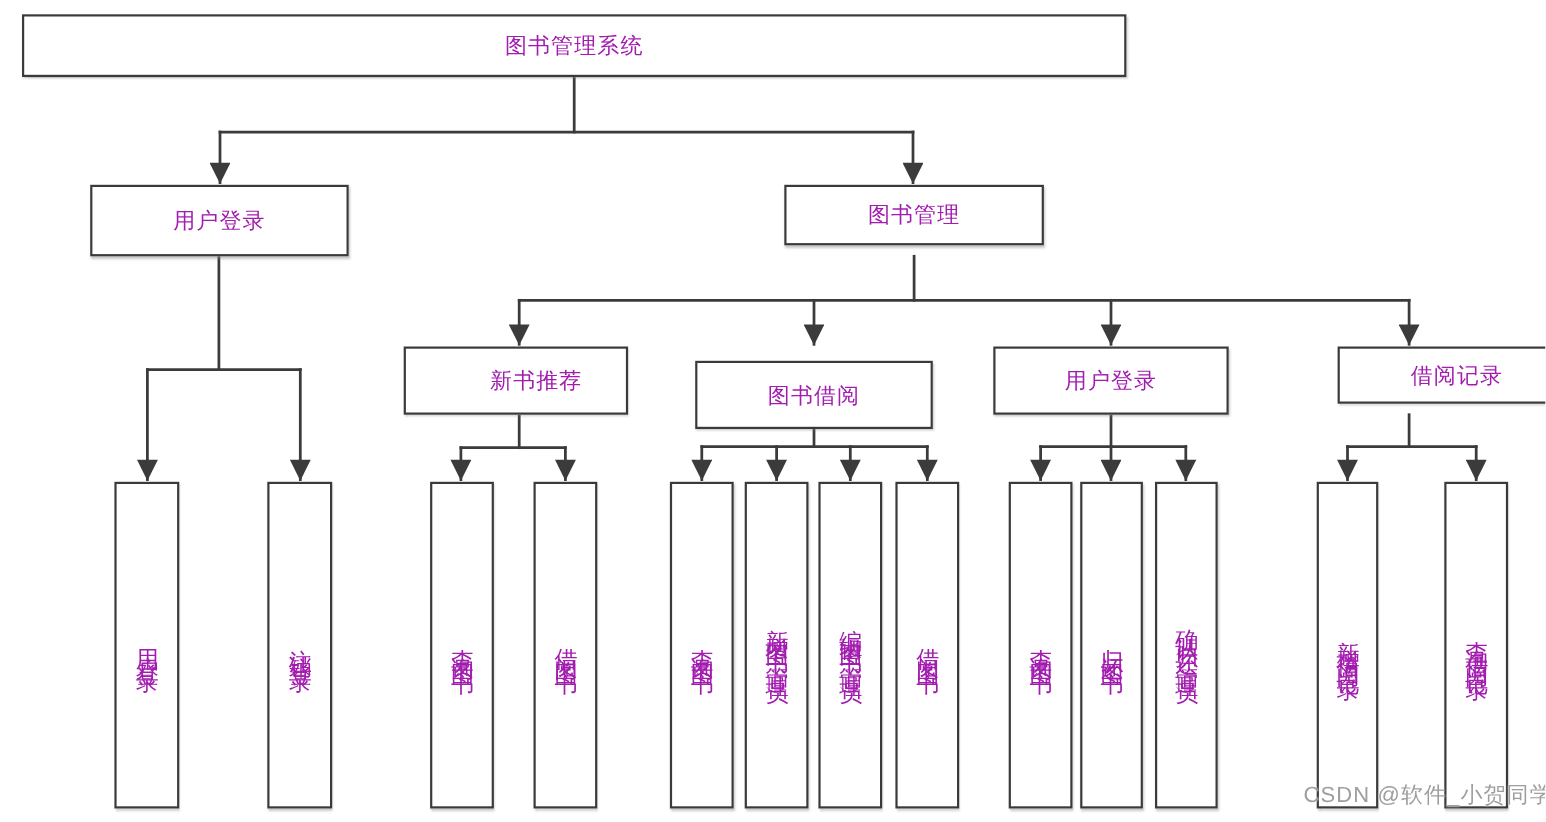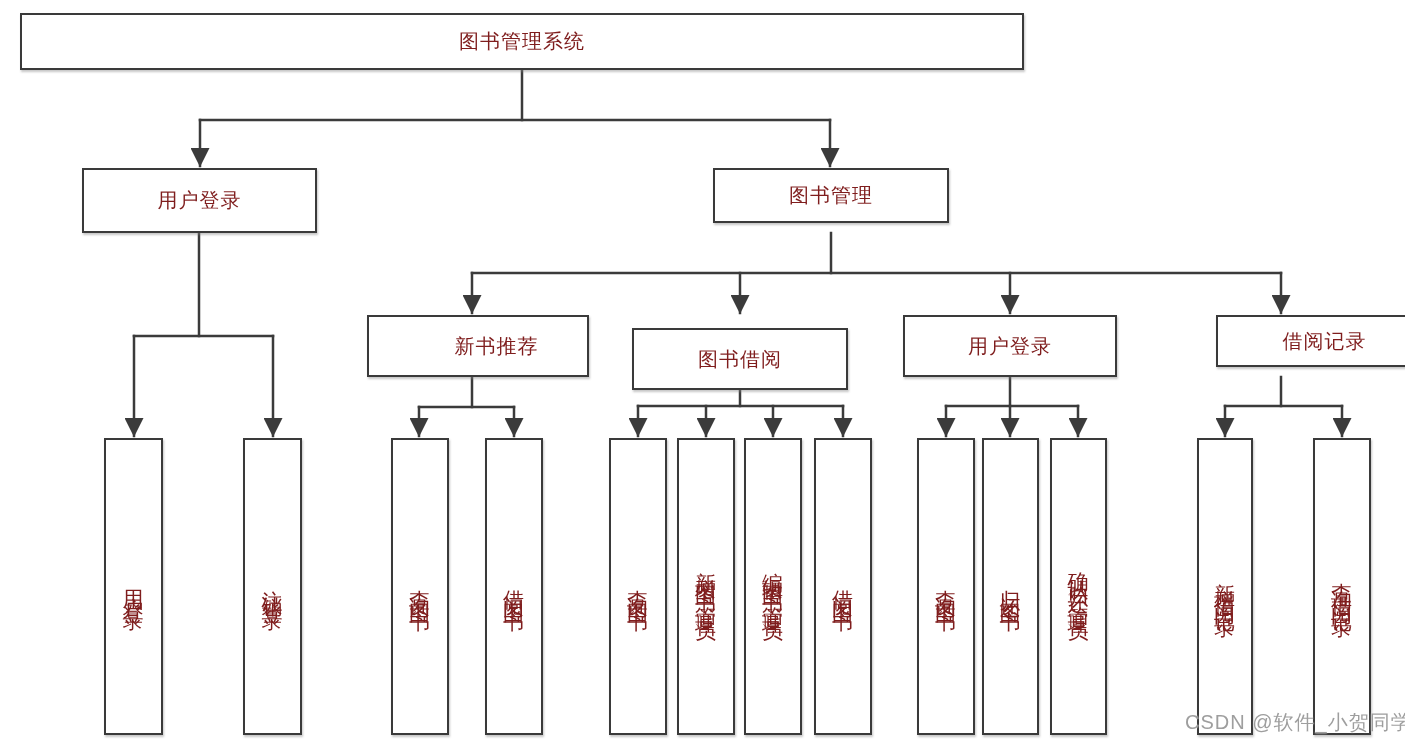--- a/index.html
+++ b/index.html
@@ -21,21 +21,21 @@
   .box {
     position: absolute;
     box-sizing: border-box;
     border: 2px solid #3a3a3a;
     background: #ffffff;
     display: flex;
     align-items: center;
     justify-content: center;
     font-size: 20px;
     letter-spacing: 1px;
-    color: #7f1d1d;
+    color: #a21caf;
     box-shadow: 1px 2px 2px rgba(130,130,130,0.45);
     white-space: nowrap;
   }
   .leaf {
     top: 438px;
     height: 297px;
     width: 58px;
   }
   .leaf .vtext {
     writing-mode: vertical-rl;
@@ -114,21 +114,21 @@
     <span>图书管理系统</span>
   </div>
 
   <div class="box" style="left:82px; top:168px; width:235px; height:65px;">
     <span>用户登录</span>
   </div>
   <div class="box" style="left:713px; top:168px; width:236px; height:55px;">
     <span>图书管理</span>
   </div>
 
-  <div class="box" style="left:367px; top:315px; width:222px; height:62px;padding-left:37px;">
+  <div class="box" style="left:367px; top:315px; width:204px; height:62px;padding-left:37px;">
     <span>新书推荐</span>
   </div>
   <div class="box" style="left:632px; top:328px; width:216px; height:62px;">
     <span>图书借阅</span>
   </div>
   <div class="box" style="left:903px; top:315px; width:214px; height:62px;">
     <span>用户登录</span>
   </div>
   <div class="box" style="left:1216px; top:315px; width:217px; height:52px;">
     <span>借阅记录</span>

